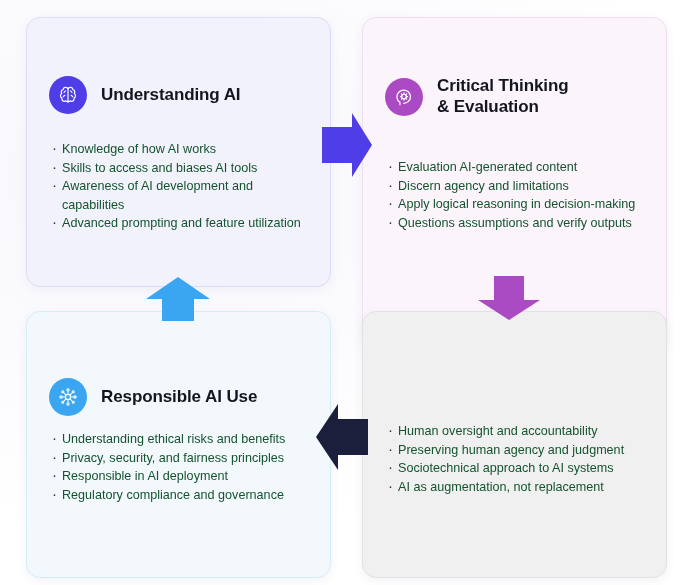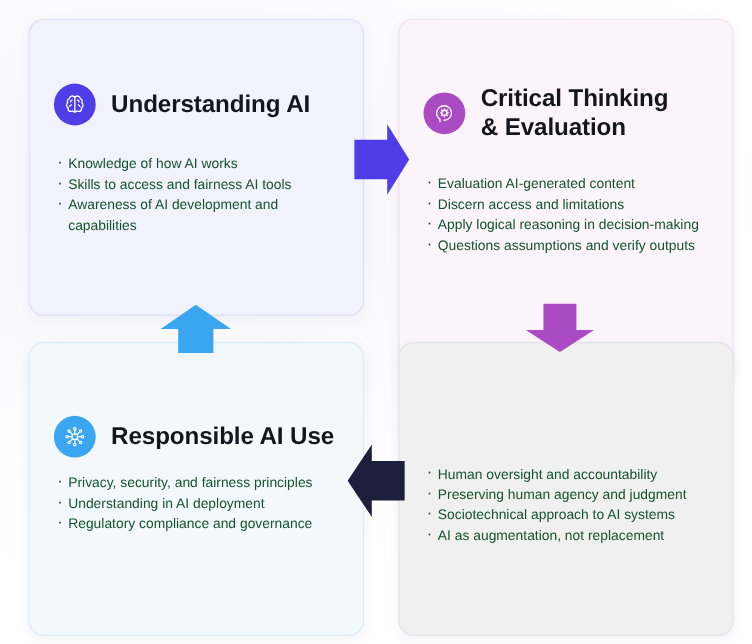--- a/index.html
+++ b/index.html
@@ -66,21 +66,21 @@
     justify-content: center;
   }
   .icon-badge svg { display: block; }
 
   .badge-indigo { background: #4f3ee8; }
   .badge-purple { background: #ab4bc4; }
   .badge-blue   { background: #3aa5f0; }
   .badge-navy   { background: #1b1f3b; }
 
   .card-title {
-    font-size: 22px;
+    font-size: 17px;
     font-weight: bold;
     color: #14161f;
     line-height: 1.22;
     letter-spacing: -0.1px;
     white-space: pre-line;
   }
 
   .bullet-list {
     position: absolute;
     left: 24px;
@@ -144,40 +144,41 @@
           <path d="M12 4.2v15.6"></path>
           <path d="M12 5.1c-.7-1.1-2-1.7-3.3-1.4-1.2.3-2 1.3-2.1 2.4-1.2.3-2 1.4-2 2.6 0 .6.2 1.1.5 1.6-.8.5-1.3 1.4-1.3 2.4 0 1.1.7 2.1 1.7 2.5-.1.3-.2.6-.2 1 0 1.5 1.3 2.7 2.8 2.7.6 0 1.2-.2 1.6-.6.5.6 1.3 1 2.2 1"></path>
           <path d="M12 5.1c.7-1.1 2-1.7 3.3-1.4 1.2.3 2 1.3 2.1 2.4 1.2.3 2 1.4 2 2.6 0 .6-.2 1.1-.5 1.6.8.5 1.3 1.4 1.3 2.4 0 1.1-.7 2.1-1.7 2.5.1.3.2.6.2 1 0 1.5-1.3 2.7-2.8 2.7-.6 0-1.2-.2-1.6-.6-.5.6-1.3 1-2.2 1"></path>
           <path d="M9.3 7.6c-.9.2-1.5.9-1.6 1.7M8.6 12.4c-.8.2-1.4.8-1.6 1.5M14.7 7.6c.9.2 1.5.9 1.6 1.7M15.4 12.4c.8.2 1.4.8 1.6 1.5"></path>
         </svg>
       </div>
       <div class="card-title">Understanding AI</div>
     </div>
     <ul class="bullet-list">
       <li class="bullet-item">Knowledge of how AI works</li>
-      <li class="bullet-item">Skills to access and fairness AI tools</li>
+      <li class="bullet-item">Skills to access and biases AI tools</li>
       <li class="bullet-item">Awareness of AI development and capabilities</li>
+      <li class="bullet-item">Advanced prompting and feature utilization</li>
     </ul>
   </div>
 
   <div class="card" id="card-critical-thinking">
     <div class="card-header">
       <div class="icon-badge badge-purple">
         <svg width="22" height="22" viewBox="0 0 24 24" fill="none" stroke="#ffffff" stroke-width="1.3" stroke-linecap="round" stroke-linejoin="round">
           <path d="M7.6 20.4v-2.6c-2-1.3-3.3-3.5-3.3-6.1 0-4 3.3-7.2 7.4-7.2 4 0 7.3 3.2 7.3 7.2 0 4-3.3 7.2-7.3 7.2"></path>
           <circle cx="12" cy="11.5" r="2.5"></circle>
           <path d="M12 7.6v1.4M12 14v1.4M8.1 11.5h1.4M14.5 11.5h1.4M9.2 8.7l1 1M13.8 13.3l1 1M14.8 8.7l-1 1M10.2 13.3l-1 1"></path>
         </svg>
       </div>
       <div class="card-title">Critical Thinking
 &amp; Evaluation</div>
     </div>
     <ul class="bullet-list">
       <li class="bullet-item">Evaluation AI-generated content</li>
-      <li class="bullet-item">Discern access and limitations</li>
+      <li class="bullet-item">Discern agency and limitations</li>
       <li class="bullet-item">Apply logical reasoning in decision-making</li>
       <li class="bullet-item">Questions assumptions and verify outputs</li>
     </ul>
   </div>
 
   <div class="card" id="card-responsible-ai">
     <div class="card-header">
       <div class="icon-badge badge-blue">
         <svg width="22" height="22" viewBox="0 0 24 24" fill="none" stroke="#ffffff" stroke-width="1.2" stroke-linecap="round" stroke-linejoin="round">
           <rect x="9.4" y="9.4" width="5.2" height="5.2" rx="1"></rect>
@@ -188,22 +189,23 @@
             <circle cx="19.7" cy="12" r="1.2"></circle>
           <circle cx="6.3" cy="6.3" r="1.1"></circle>
             <circle cx="17.7" cy="17.7" r="1.1"></circle>
           <circle cx="17.7" cy="6.3" r="1.1"></circle>
             <circle cx="6.3" cy="17.7" r="1.1"></circle>
         </svg>
       </div>
       <div class="card-title">Responsible AI Use</div>
     </div>
     <ul class="bullet-list">
+      <li class="bullet-item">Understanding ethical risks and benefits</li>
       <li class="bullet-item">Privacy, security, and fairness principles</li>
-      <li class="bullet-item">Understanding in AI deployment</li>
+      <li class="bullet-item">Responsible in AI deployment</li>
       <li class="bullet-item">Regulatory compliance and governance</li>
     </ul>
   </div>
 
   <div class="card" id="card-human-in-loop">
     <ul class="bullet-list">
       <li class="bullet-item">Human oversight and accountability</li>
       <li class="bullet-item">Preserving human agency and judgment</li>
       <li class="bullet-item">Sociotechnical approach to AI systems</li>
       <li class="bullet-item">AI as augmentation, not replacement</li>

